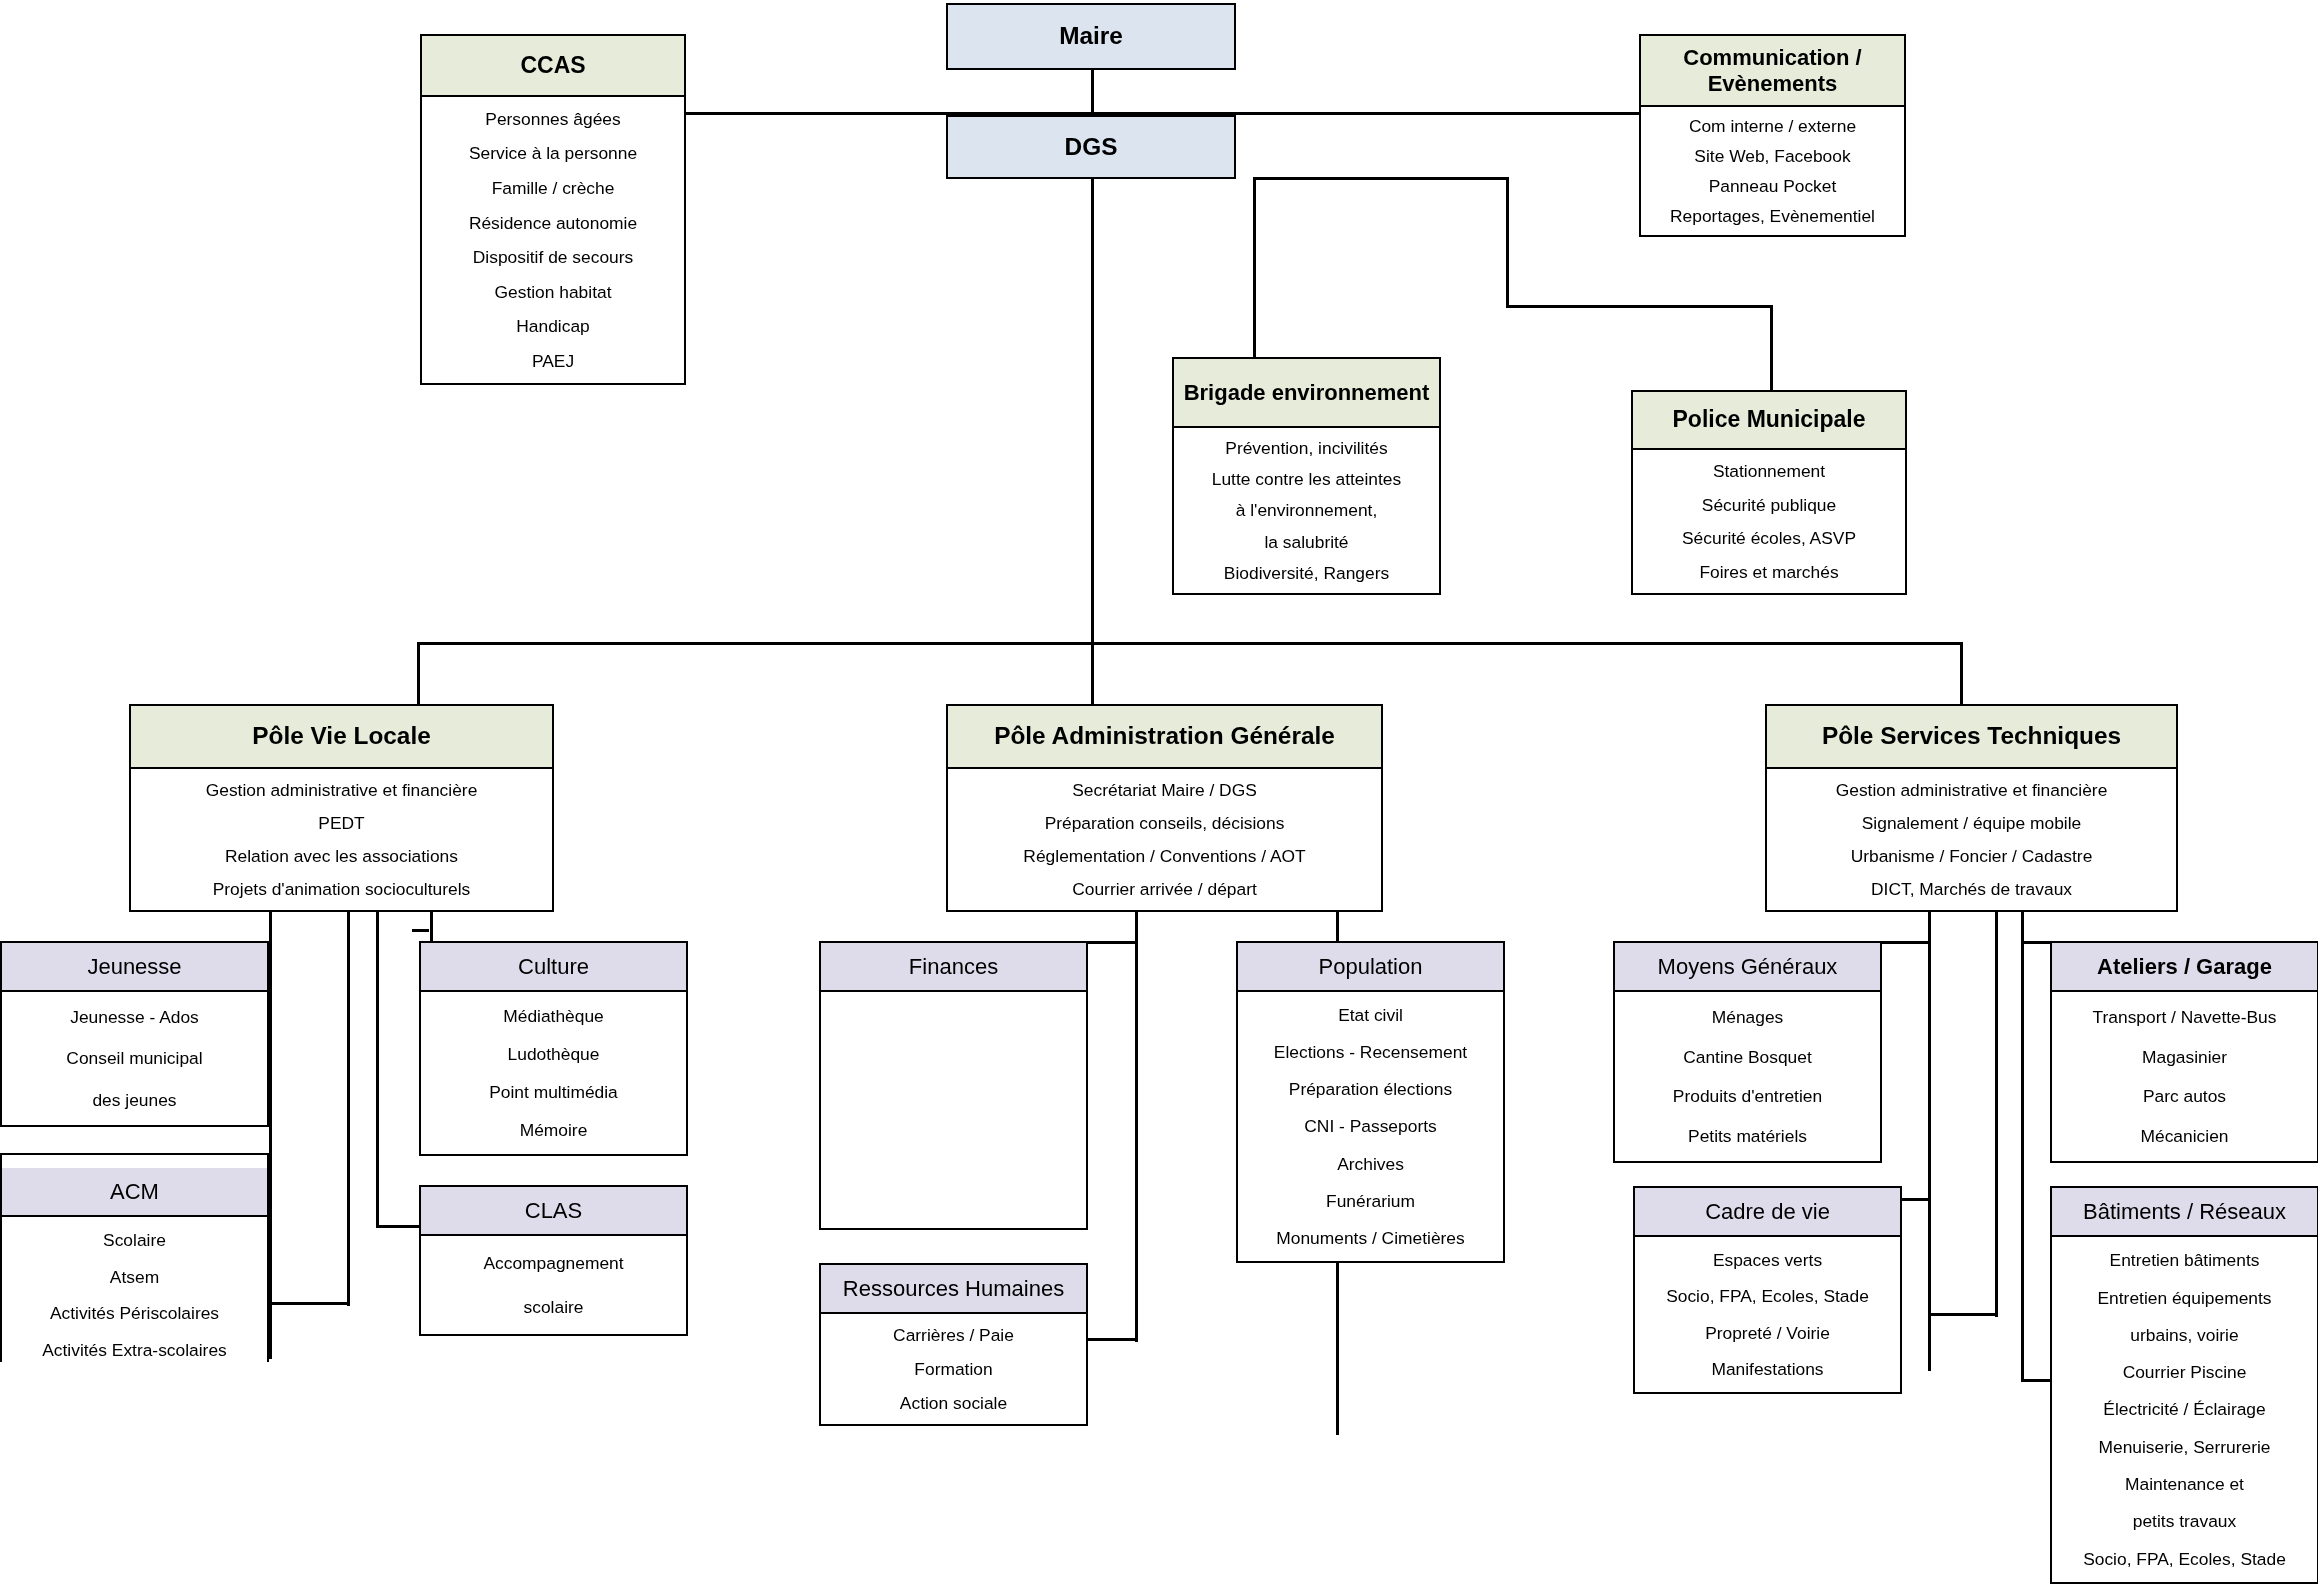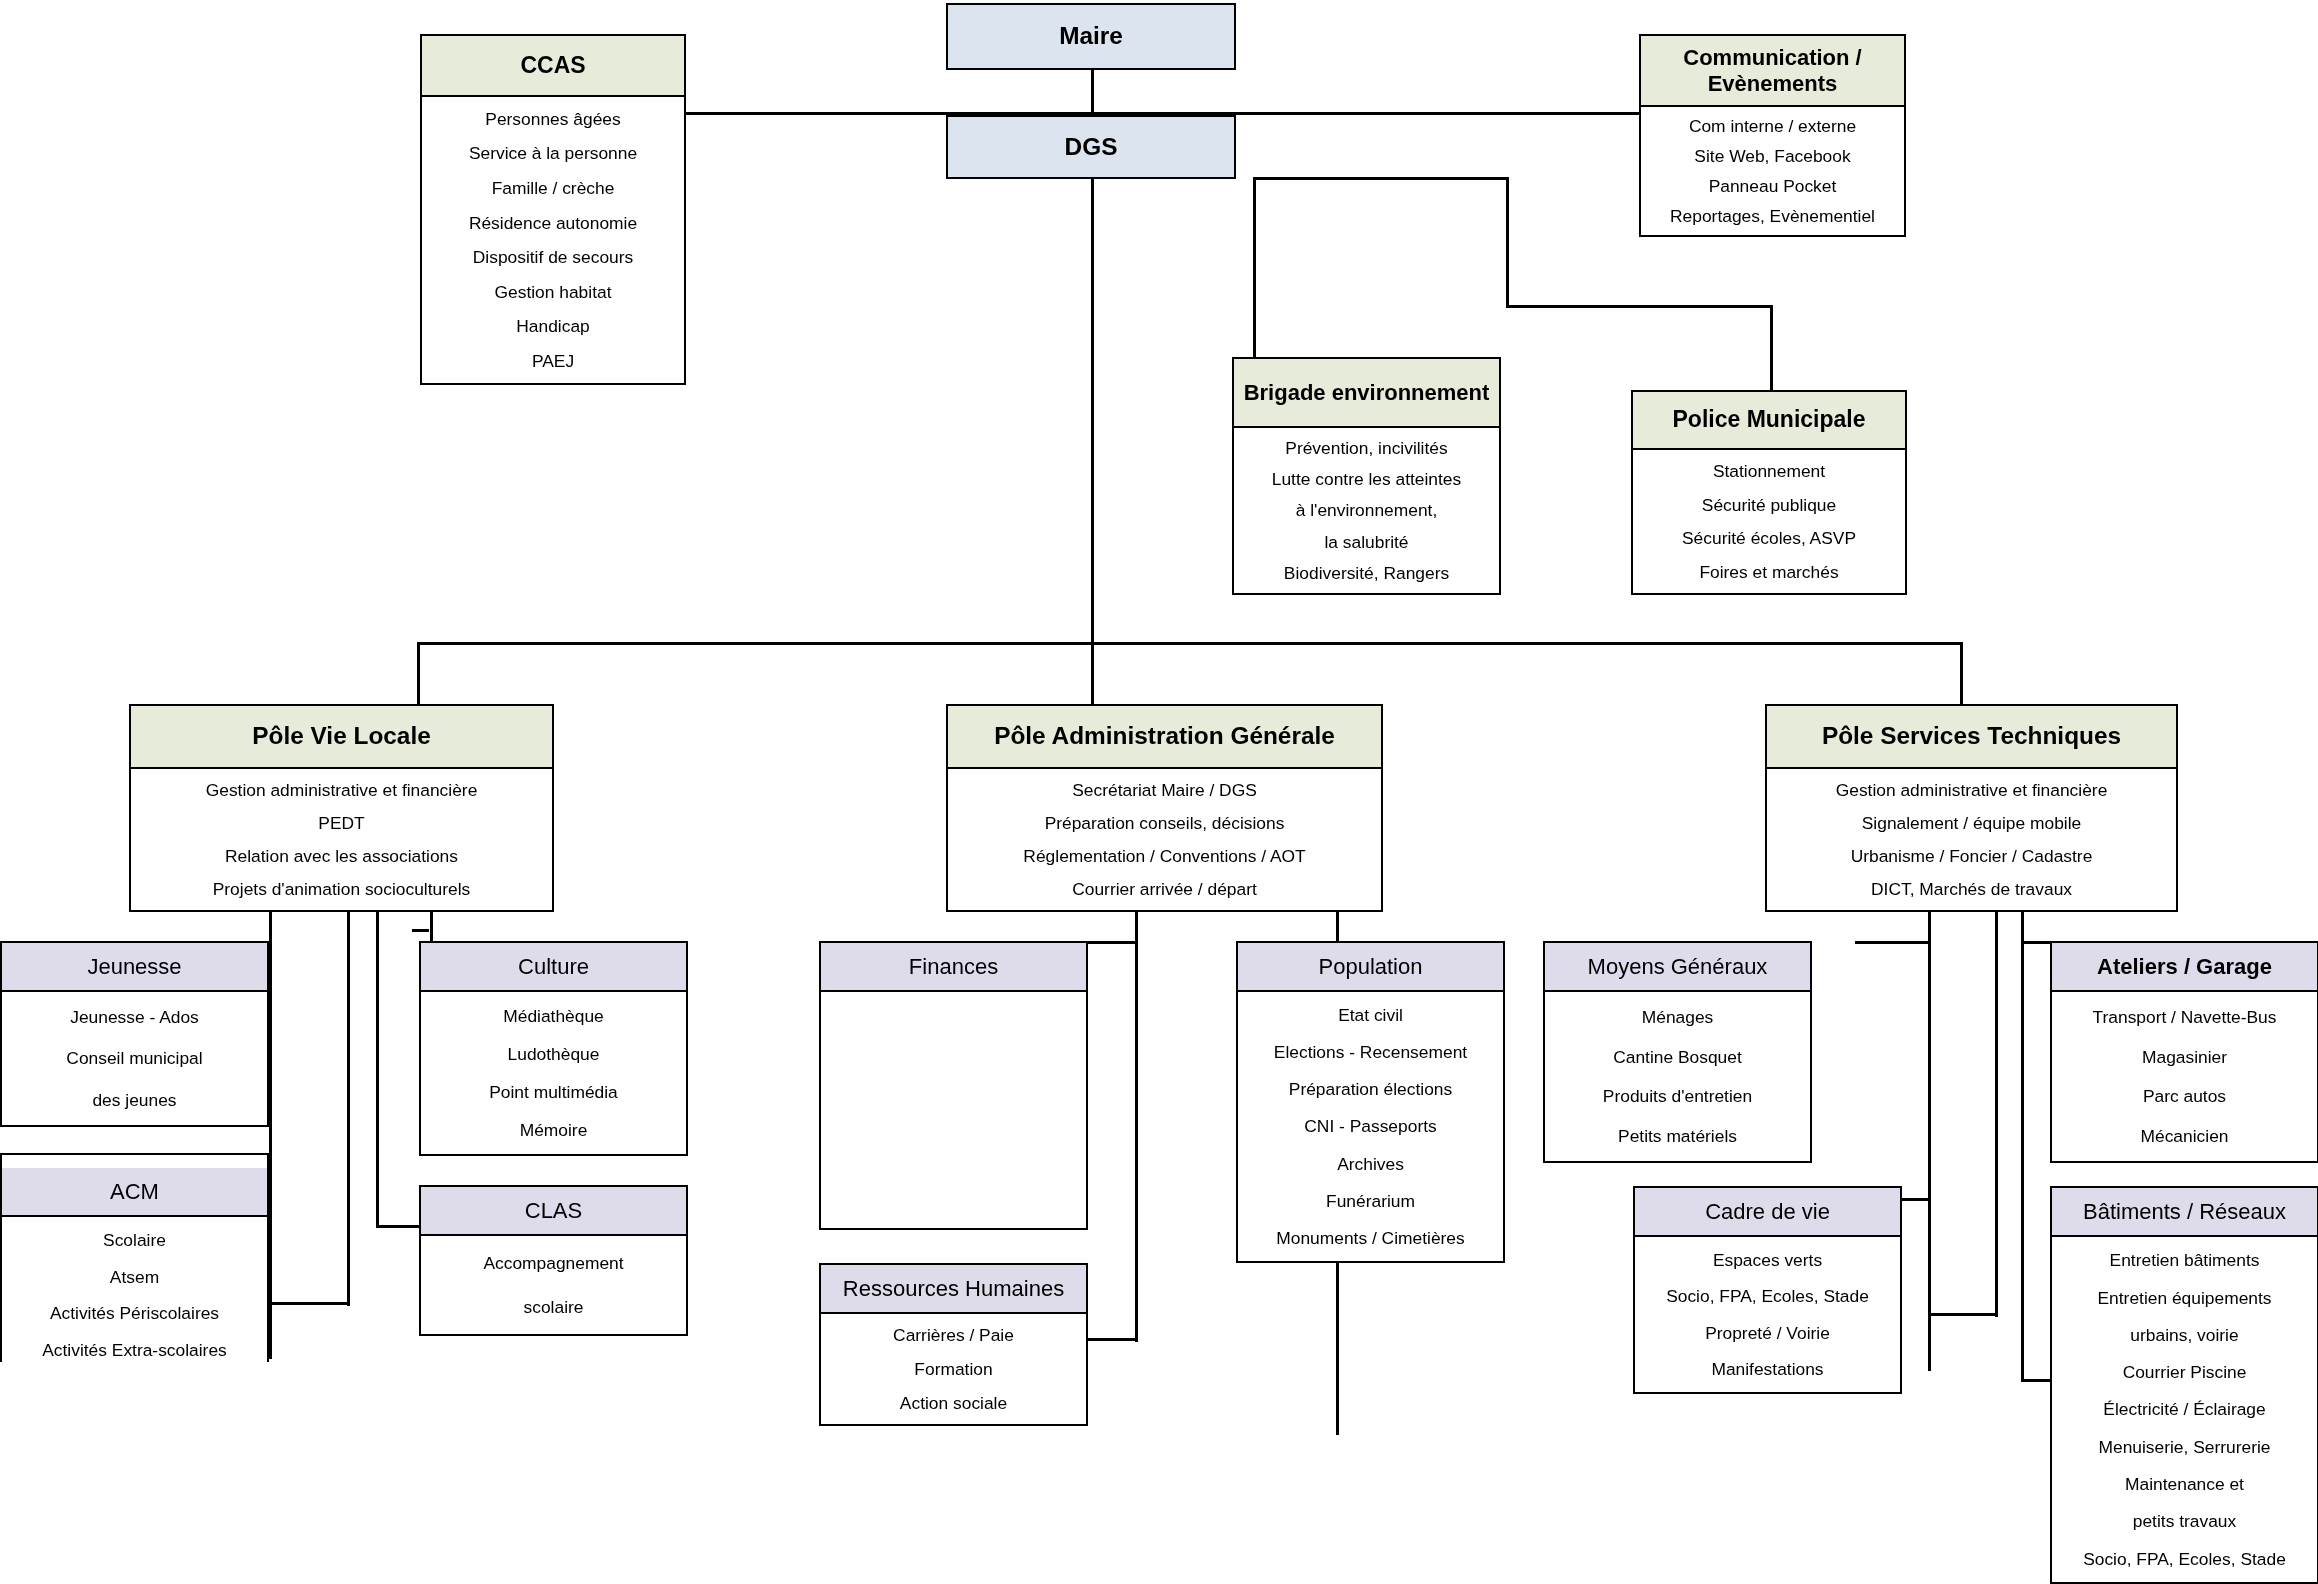--- a/index.html
+++ b/index.html
@@ -147,21 +147,21 @@
   <div class="node green" style="left:1639px; top:34px; width:267px; height:203px;">
     <div class="head" style="height:71px; font-size:22px;">Communication / Evènements</div>
     <div class="body" style="height:calc(100% - 71px);">
       <div class="line" style="font-size:17.4px;">Com interne / externe</div>
       <div class="line" style="font-size:17.4px;">Site Web, Facebook</div>
       <div class="line" style="font-size:17.4px;">Panneau Pocket</div>
       <div class="line" style="font-size:17.4px;">Reportages, Evènementiel</div>
     </div>
   </div>
 
-  <div class="node green" style="left:1232px; top:357px; width:269px; height:238px;">
+  <div class="node green" style="left:1172px; top:357px; width:269px; height:238px;">
     <div class="head" style="height:69px; font-size:22px;">Brigade environnement</div>
     <div class="body" style="height:calc(100% - 69px);">
       <div class="line" style="font-size:17.4px;">Prévention, incivilités</div>
       <div class="line" style="font-size:17.4px;">Lutte contre les atteintes</div>
       <div class="line" style="font-size:17.4px;">à l'environnement,</div>
       <div class="line" style="font-size:17.4px;">la salubrité</div>
       <div class="line" style="font-size:17.4px;">Biodiversité, Rangers</div>
     </div>
   </div>
 
@@ -261,21 +261,21 @@
       <div class="line" style="font-size:17.4px;">Etat civil</div>
       <div class="line" style="font-size:17.4px;">Elections - Recensement</div>
       <div class="line" style="font-size:17.4px;">Préparation élections</div>
       <div class="line" style="font-size:17.4px;">CNI - Passeports</div>
       <div class="line" style="font-size:17.4px;">Archives</div>
       <div class="line" style="font-size:17.4px;">Funérarium</div>
       <div class="line" style="font-size:17.4px;">Monuments / Cimetières</div>
     </div>
   </div>
 
-  <div class="node purple" style="left:1543px; top:941px; width:269px; height:222px;">
+  <div class="node purple" style="left:1613px; top:941px; width:269px; height:222px;">
     <div class="head" style="height:49px; font-size:22px; font-weight:normal;">Moyens Généraux</div>
     <div class="body" style="height:calc(100% - 49px);">
       <div class="line" style="font-size:17.4px;">Ménages</div>
       <div class="line" style="font-size:17.4px;">Cantine Bosquet</div>
       <div class="line" style="font-size:17.4px;">Produits d'entretien</div>
       <div class="line" style="font-size:17.4px;">Petits matériels</div>
     </div>
   </div>
 
   <div class="node purple" style="left:1633px; top:1186px; width:269px; height:208px;">

